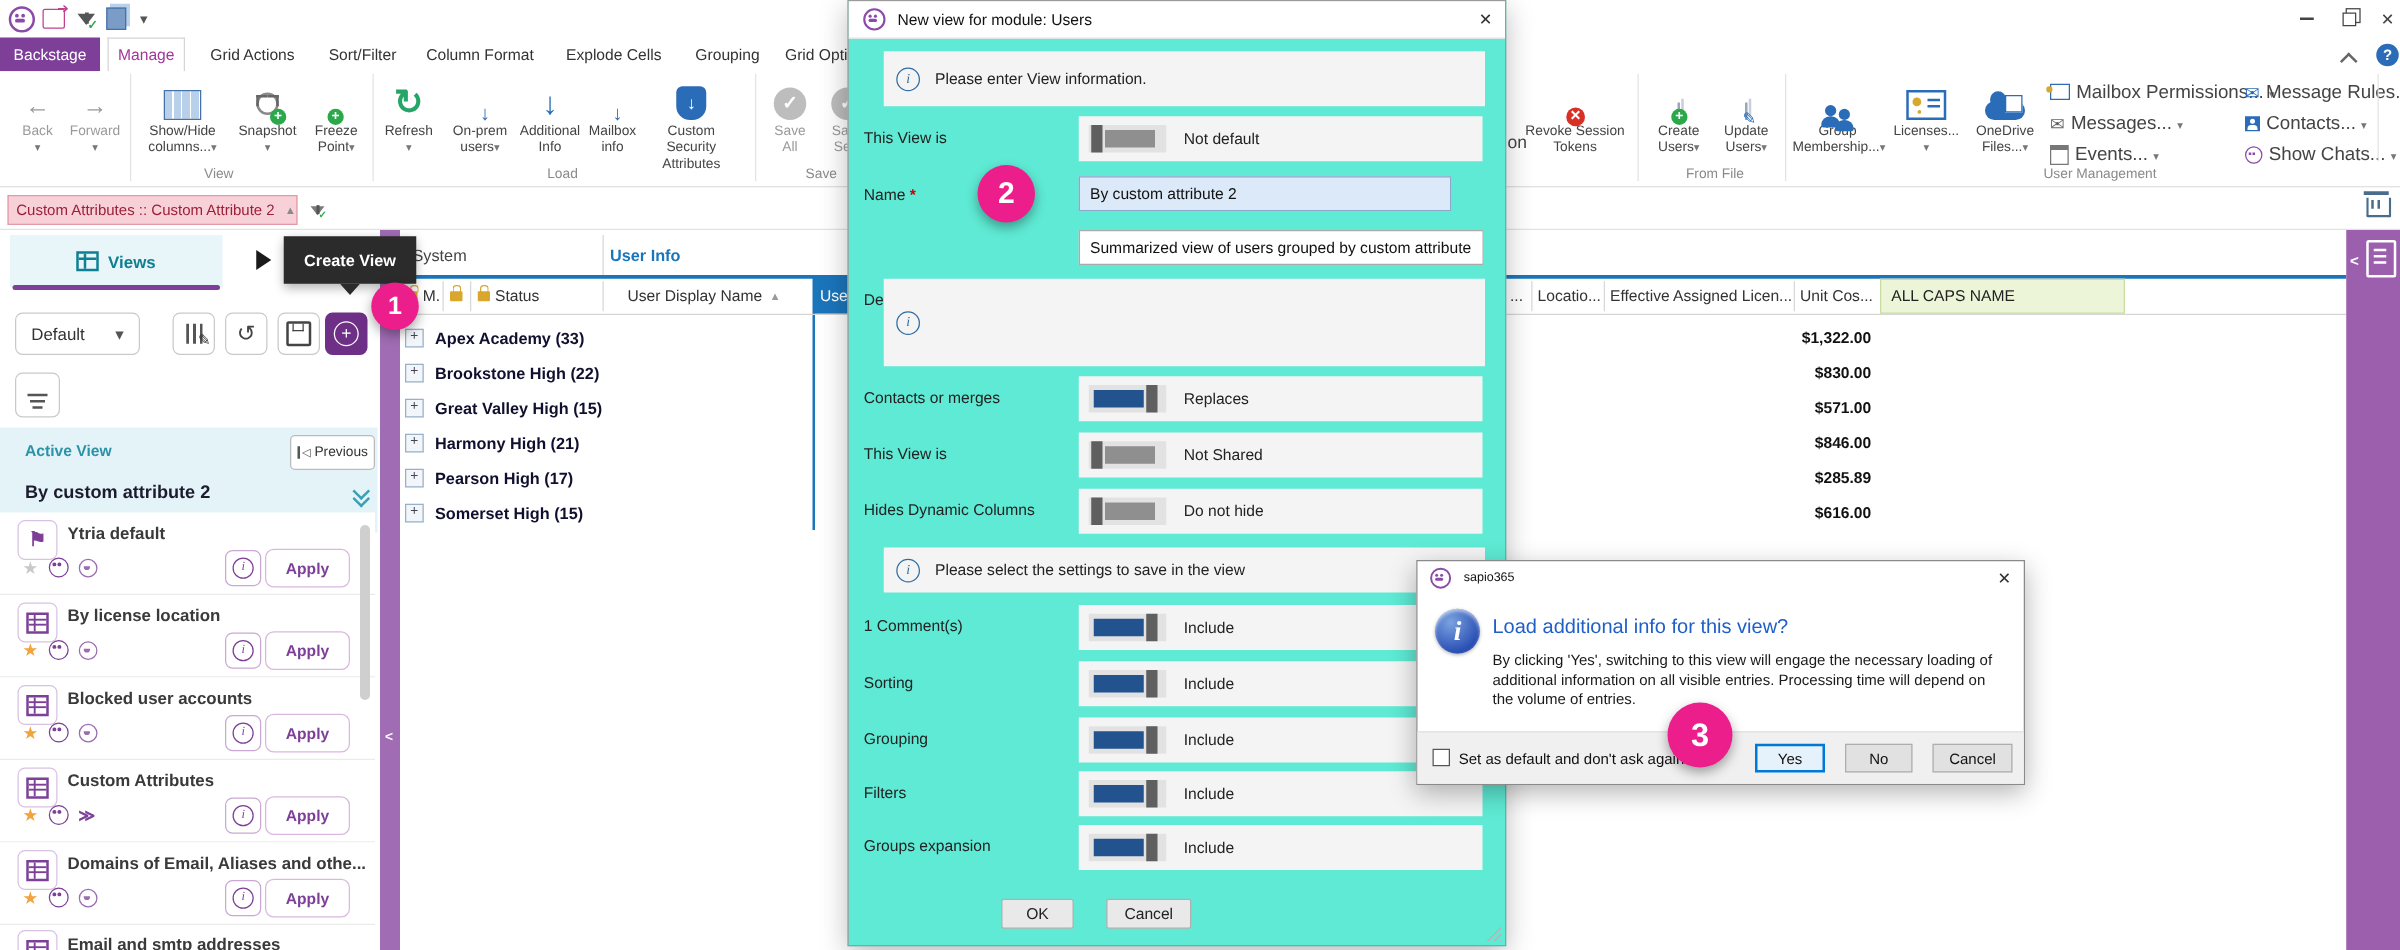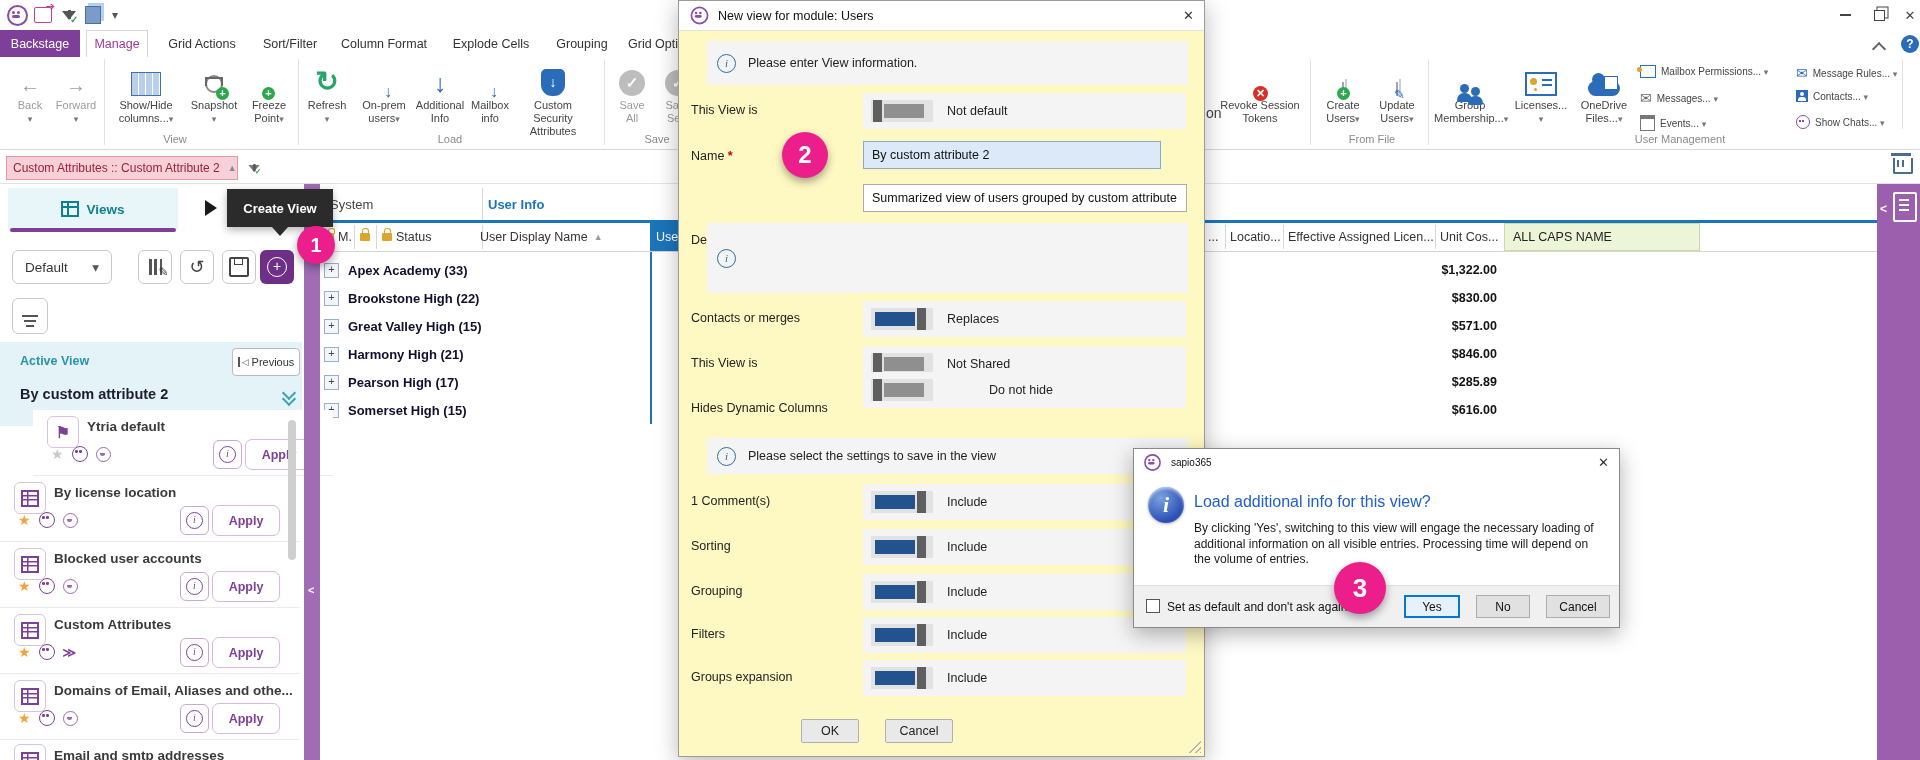--- a/index.html
+++ b/index.html
@@ -65,21 +65,21 @@
   .ic-office{width:20px;height:22px;background:#8a8a8a;clip-path:polygon(25% 0,100% 12%,100% 88%,25% 100%,0 88%,0 12%);position:relative;}
   .ic-page{width:20px;height:24px;background:#fff;border:1.5px solid #9aa7b8;box-shadow:3px -3px 0 -1px #fff,3px -3px 0 0 #c6cfdb;position:relative;}
   .person{width:9px;height:9px;border-radius:50%;background:#2b6cb8;position:relative;margin:0 1px;}
   .person::after{content:"";position:absolute;left:-3px;top:9px;width:15px;height:9px;border-radius:7px 7px 2px 2px;background:#2b6cb8;}
   .ic-card{width:28px;height:20px;border:2px solid #2b6cb8;background:#fff;position:relative;}
   .ic-card::before{content:"";position:absolute;left:3px;top:4px;width:7px;height:7px;border-radius:50%;background:#d9a62e;box-shadow:2px 8px 0 -2px #d9a62e;}
   .ic-card::after{content:"";position:absolute;right:3px;top:5px;width:10px;height:2px;background:#2b6cb8;box-shadow:0 5px 0 #2b6cb8;}
   .ic-cloud{width:32px;height:15px;background:#2b6cb8;border-radius:10px;position:relative;}
   .ic-cloud::before{content:"";position:absolute;left:4px;top:-8px;width:13px;height:13px;border-radius:50%;background:#2b6cb8;}
   .ic-cloud::after{content:"";position:absolute;right:2px;top:-5px;width:12px;height:12px;background:#fff;border:1.5px solid #2b6cb8;}
-  .srow{position:absolute;display:flex;align-items:center;font-size:10px;color:#444;white-space:nowrap;}
+  .srow{position:absolute;display:flex;align-items:center;font-size:15px;color:#444;white-space:nowrap;}
   .srow .mi{margin-right:5px;}
   .mi{display:inline-block;}
   .mi-mailperm{width:14px;height:11px;border:1.5px solid #2b6cb8;position:relative;}
   .mi-mailperm::before{content:"";position:absolute;left:-4px;top:1px;width:5px;height:5px;border-radius:50%;background:#d9a62e;}
   .mi-env{color:#666;font-size:14px;}
   .mi-env::after{content:"✉";}
   .mi-cal{width:13px;height:11px;border:1.5px solid #777;border-top:4px solid #777;}
   .mi-rules{color:#2b6cb8;font-size:14px;}
   .mi-rules::after{content:"✉";}
   .mi-contact{width:12px;height:12px;background:#2b6cb8;position:relative;}
@@ -172,21 +172,21 @@
   .sortasc::after{content:"▲";}
   .usecell{position:absolute;left:330px;top:38px;width:26px;height:29px;background:#1b75bb;color:#fff;font-size:12.5px;display:flex;align-items:center;padding-left:4px;overflow:hidden;}
   .bluev{position:absolute;left:328px;top:38px;width:2px;height:202px;background:#1b75bb;}
   .grow{position:absolute;left:2px;height:28px;display:flex;align-items:center;}
   .expbox{width:13px;height:13px;border:1px solid #98b0c8;background:#f2f6fa;color:#445;font-size:11px;line-height:11px;text-align:center;margin-right:9px;flex:none;}
   .gname{font-size:13px;font-weight:bold;color:#10102e;white-space:nowrap;}
   .price{position:absolute;width:90px;text-align:right;font-size:12.5px;font-weight:bold;color:#111;height:28px;line-height:28px;}
   .allcaps{position:absolute;left:1182px;top:39px;width:196px;height:28px;background:#ecf5d8;border:1px solid #c9dca2;box-sizing:border-box;display:flex;align-items:center;padding-left:8px;font-size:12.5px;color:#222;}
 
   
-  .dialog{position:absolute;left:678px;top:0;width:527px;height:757px;background:#fef9c3;border:1px solid #9b9b9b;box-sizing:border-box;box-shadow:0 6px 22px rgba(0,0,0,.28);z-index:50;padding-left:36px;}
+  .dialog{position:absolute;left:678px;top:0;width:527px;height:757px;background:#5eead4;border:1px solid #9b9b9b;box-sizing:border-box;box-shadow:0 6px 22px rgba(0,0,0,.28);z-index:50;padding-left:36px;}
   .dtitle{position:absolute;left:0;top:0;width:100%;height:30px;background:#fff;border-bottom:1px solid #e2e2e2;box-sizing:border-box;display:flex;align-items:center;}
   .dtitle .t{font-size:12.5px;color:#111;margin-left:8px;}
   .dclose{position:absolute;right:10px;top:7px;color:#333;font-size:13px;}
   .dclose::after{content:"✕";}
   .banner{position:absolute;left:28px;right:16px;background:#f4f4f4;display:flex;align-items:center;padding:8px 10px;box-sizing:border-box;font-size:12.5px;color:#222;line-height:17px;}
   .banner .ic-i2{flex:none;margin-right:12px;}
   .ic-i2{width:17px;height:17px;border:1.5px solid #2e6da4;border-radius:50%;color:#2e6da4;font-size:11px;line-height:16px;text-align:center;font-style:italic;font-family:"Liberation Serif",serif;}
   .dlabel{position:absolute;left:12px;font-size:12.5px;color:#222;}
   .req{color:#c00;font-weight:bold;}
   .strip{position:absolute;left:184px;width:323px;height:36px;background:#f4f4f4;display:flex;align-items:center;}
@@ -495,21 +495,21 @@
           <span class="ic-prev"></span>
           <span>Previous</span>
         </div>
       <div class="avname">By custom attribute 2</div>
       <div class="chev2">
           <div class="chev"></div>
           <div class="chev"></div>
         </div>
     </div>
 
-    <div class="vitem" style="top:226px;margin-left:33px;">
+    <div class="vitem" style="top:226px;">
       <div class="vicon">
           <span class="ic-flag"></span>
         </div>
       <div class="vname">Ytria default</div>
       <div class="vstars">
           <span class="star gray"></span>
           <span class="miniytria"></span>
           <span class="minicirc"></span>
         </div>
       <div class="infobtn">
@@ -607,21 +607,21 @@
     <div class="gsep" style="left:32px;top:41px;height:24px;"></div>
     <div class="ghead2" style="left:38px;width:14px;">
         <span class="lock"></span>
       </div>
     <div class="gsep" style="left:54px;top:41px;height:24px;"></div>
     <div class="ghead2" style="left:60px;width:96px;">
         <span class="lock"></span>
         <span>Status</span>
       </div>
     <div class="gsep" style="left:160px;top:41px;height:24px;"></div>
-    <div class="ghead2" style="left:158px;width:156px;">
+    <div class="ghead2" style="left:180px;width:156px;">
         <span>User Display Name</span>
         <span class="sortasc"></span>
       </div>
     <div class="usecell">
         <span>Use</span>
       </div>
     <div class="bluev"></div>
     <div class="h2line" style="width:360px;"></div>
 
     <div class="grow" style="top:72px;">
@@ -722,21 +722,21 @@
     <div class="dlabel" style="top:355px;">This View is</div>
     <div class="strip" style="top:345px;">
       <span class="toggle off">
           <span class="knob"></span>
           <span class="fill"></span>
         </span>
       <span class="val">Not Shared</span>
     </div>
 
     <div class="dlabel" style="top:400px;">Hides Dynamic Columns</div>
-    <div class="strip" style="top:371px;gap:42px;">
+    <div class="strip" style="top:390px;">
       <span class="toggle off">
           <span class="knob"></span>
           <span class="fill"></span>
         </span>
       <span class="val">Do not hide</span>
     </div>
 
     <div class="banner" style="top:437px;height:36px;">
       <span class="ic-i2">i</span>
         <span>Please select the settings to save in the view</span>

